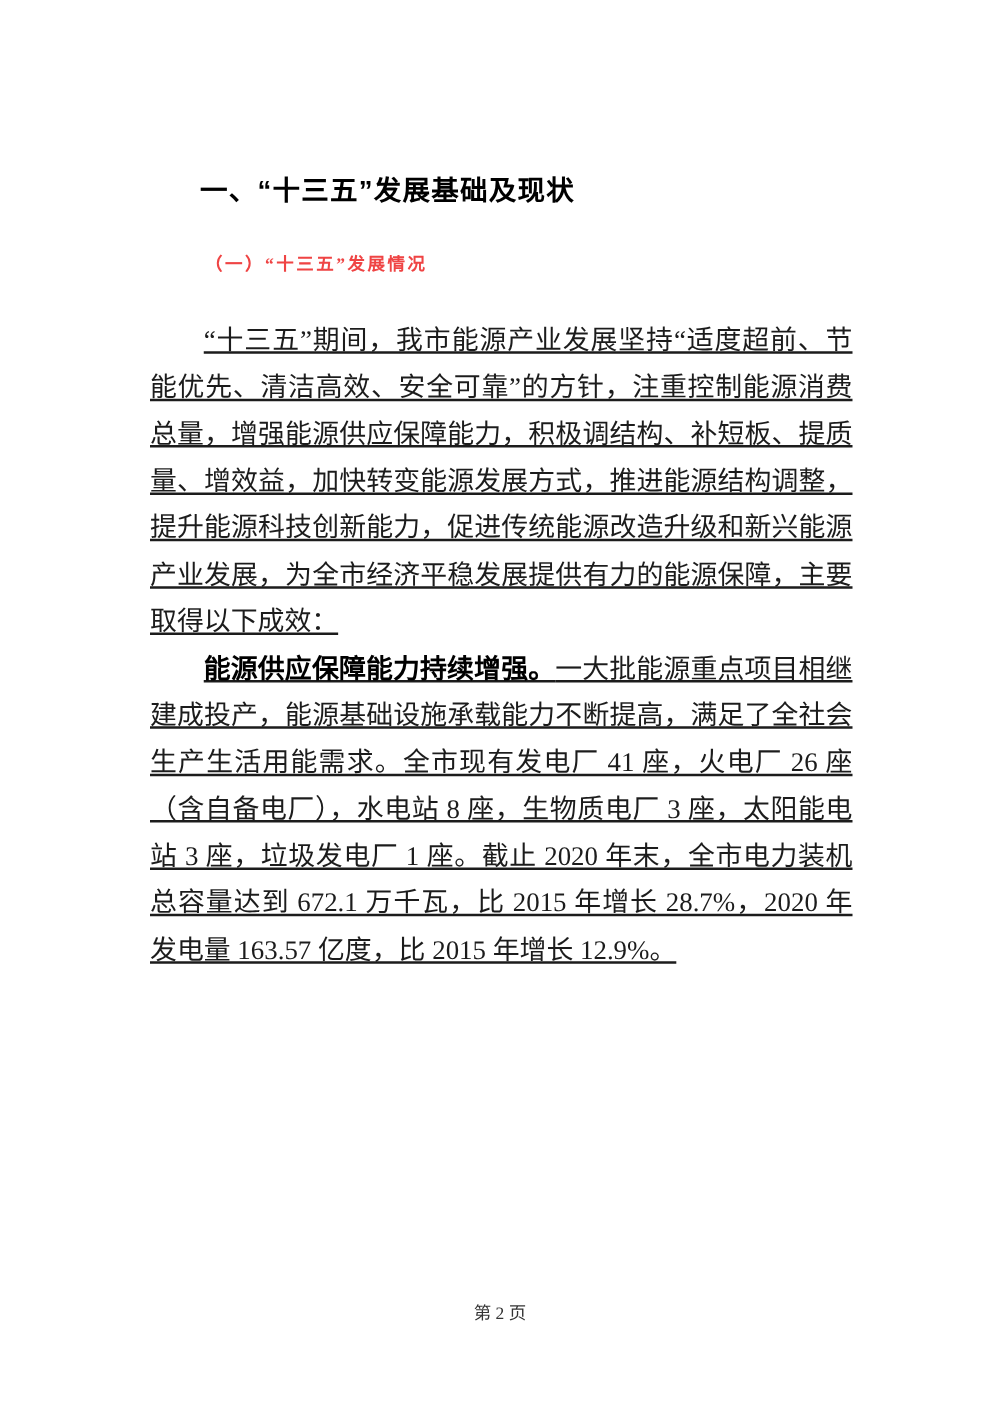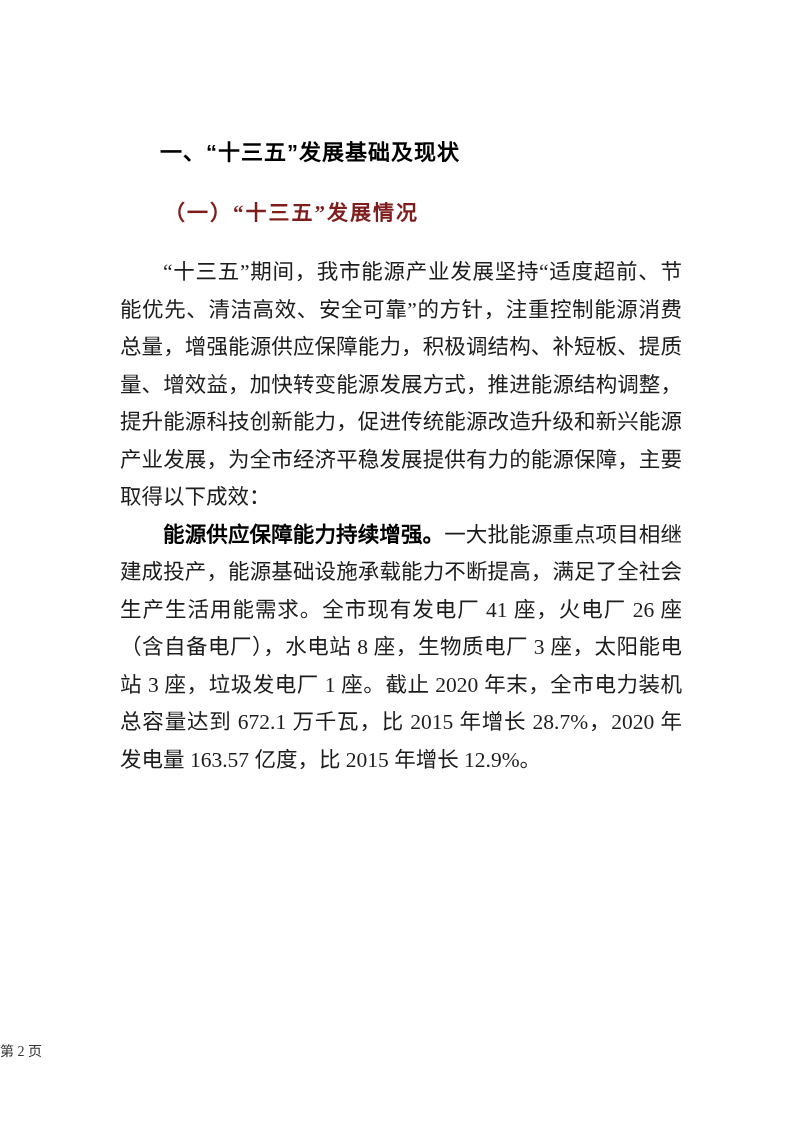--- a/index.html
+++ b/index.html
@@ -29,51 +29,53 @@
     letter-spacing: 1px;
     white-space: nowrap;
     text-align: center;
   }
   .heading2 {
     position: absolute;
     top: 198px;
     left: 164px;
     margin: 0;
     font-family: "Liberation Serif", "DejaVu Serif", serif;
-    font-size: 21px;
+    font-size: 14px;
     font-weight: 700;
-    color: #7f1d1d;
+    color: #ef4444;
     line-height: 30px;
     letter-spacing: 2px;
     white-space: nowrap;
   }
   .content {
     position: absolute;
     top: 254px;
     left: 120px;
     width: 562px;
+    text-decoration: underline;
   }
   .content p {
     margin: 0;
     font-size: 21.5px;
     line-height: 37.5px;
     text-align: justify;
     text-justify: inter-ideograph;
     text-indent: 2em;
     word-break: break-all;
   }
   .content p .lead {
     font-weight: 700;
     color: #000000;
   }
   .footer {
     position: absolute;
     top: 1042px;
     left: 0;
     width: 100%;
+    text-align: center;
     font-size: 14px;
     color: #333333;
     line-height: 20px;
   }
 </style>
 </head>
 <body>
 
 <div class="page">
 

